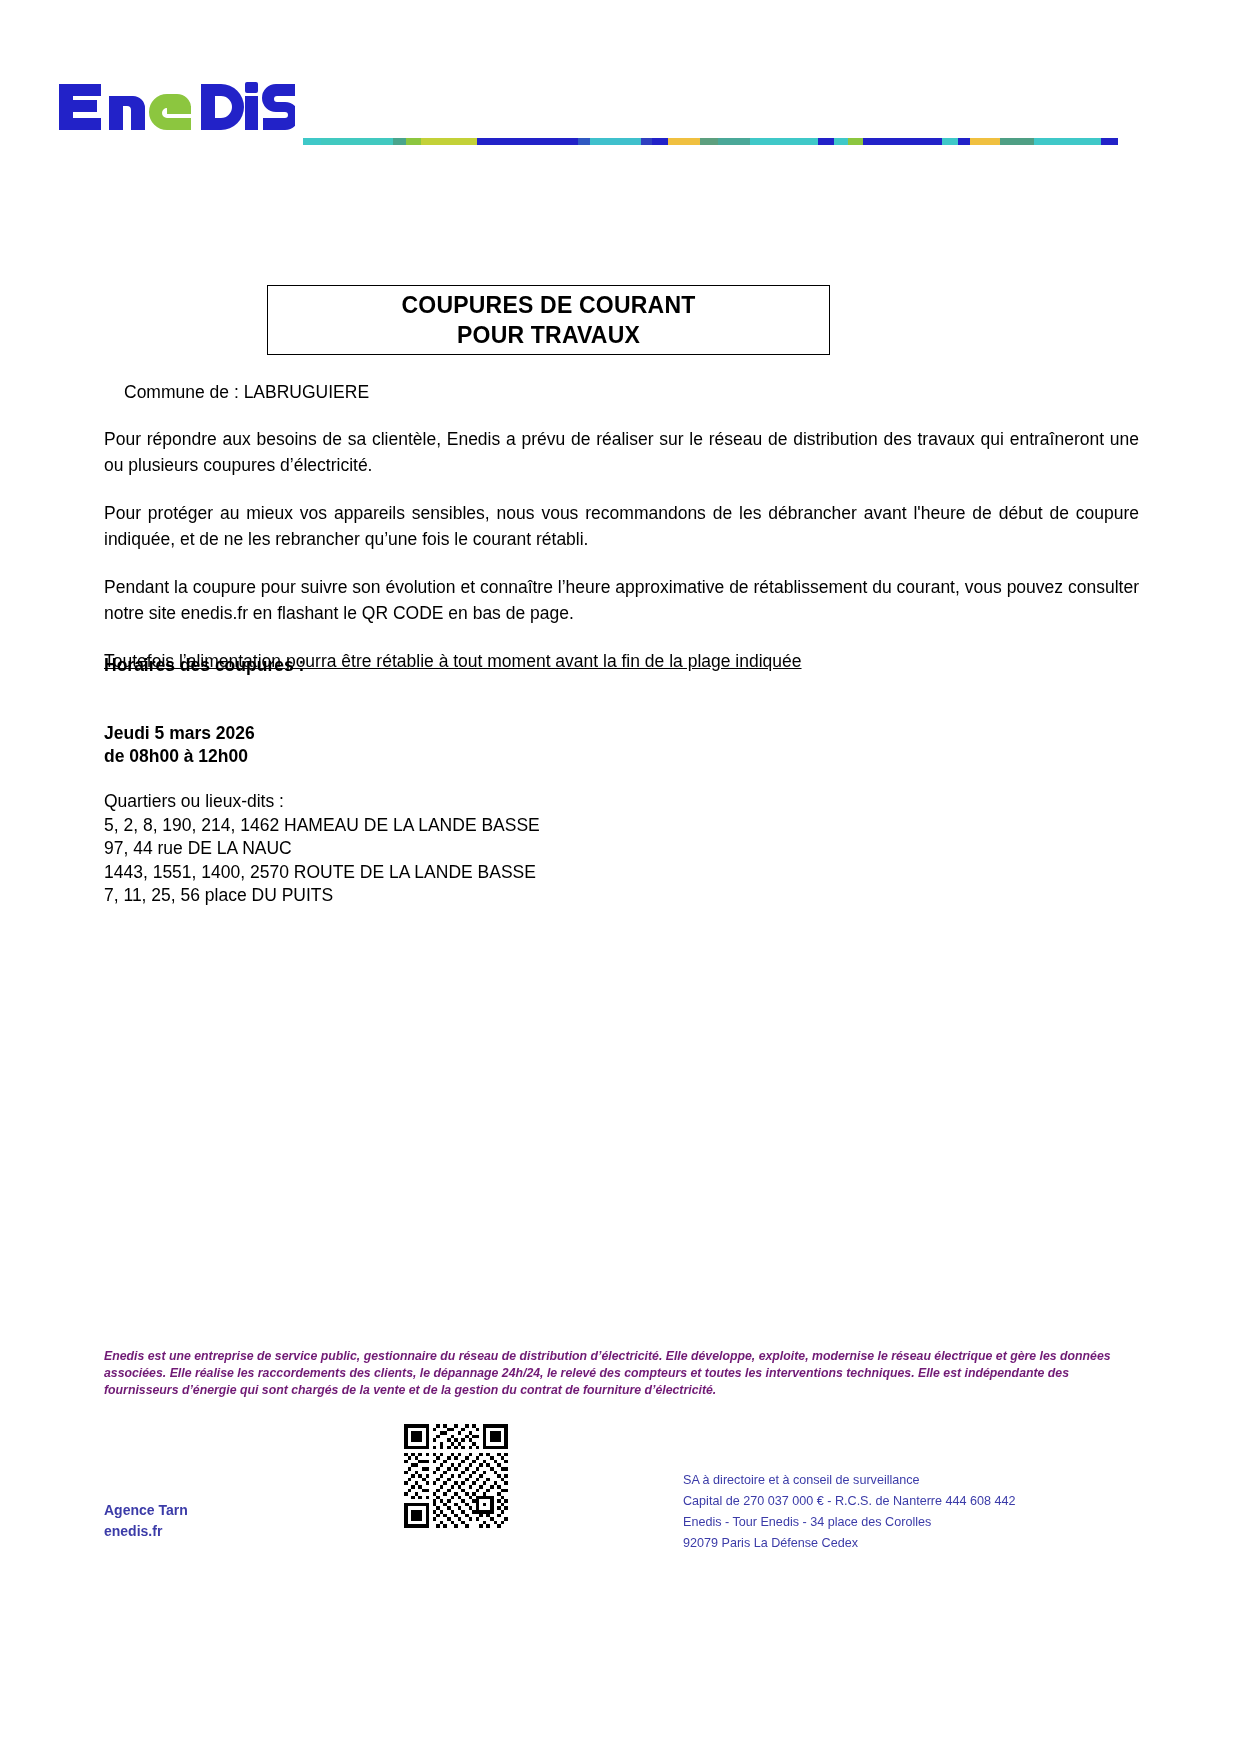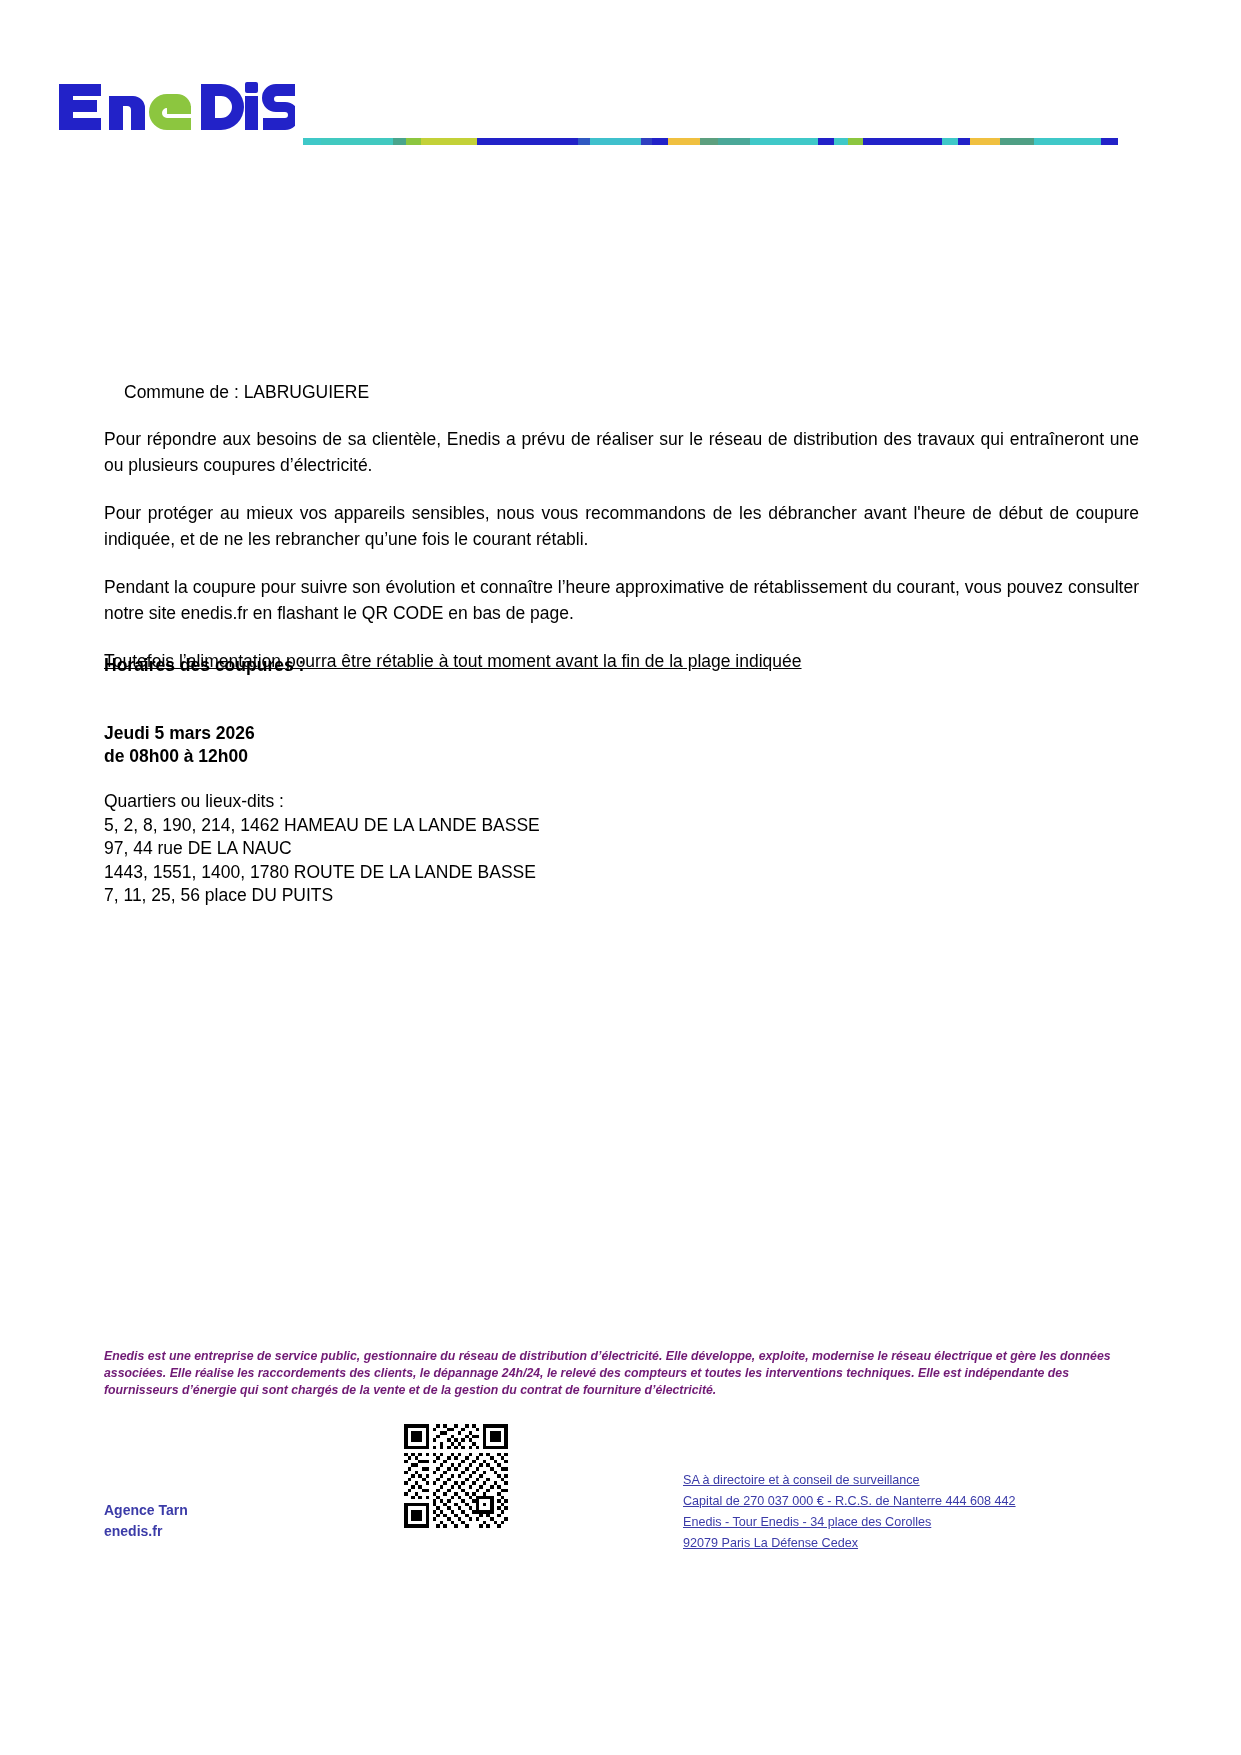--- a/index.html
+++ b/index.html
@@ -152,21 +152,20 @@
     line-height: 21px;
     color: #3b3ba8;
   }
   .corp {
     position: absolute;
     left: 683px;
     top: 1470px;
     font-size: 12.6px;
     line-height: 21px;
     color: #3b3ba8;
-    text-decoration: underline;
   }
   .corp span { display: block; }
 </style>
 </head>
 <body>
 
 <div class="page">
 
   <div class="header">
 
@@ -210,20 +209,24 @@
       <span style="background:#2222c8; width:10.5%;"></span>
       <span style="background:#3fc8c8; width:2.1%;"></span>
       <span style="background:#2222c8; width:1.6%;"></span>
       <span style="background:#f0c040; width:4.0%;"></span>
       <span style="background:#4f9f84; width:4.5%;"></span>
       <span style="background:#3fc8c8; width:8.8%;"></span>
       <span style="background:#2222c8; width:2.3%;"></span>
     </div>
   </div>
 
+  <div class="title-box">
+    <div class="title-line">COUPURES DE COURANT</div>
+    <div class="title-line">POUR TRAVAUX</div>
+  </div>
 
   <div class="body-area">
     <div class="commune">Commune de : LABRUGUIERE</div>
 
     <p class="para">Pour répondre aux besoins de sa clientèle, Enedis a prévu de réaliser sur le réseau de distribution des travaux qui entraîneront une ou plusieurs coupures d’électricité.</p>
     <p class="para">Pour protéger au mieux vos appareils sensibles, nous vous recommandons de les débrancher avant l'heure de début de coupure indiquée, et de ne les rebrancher qu’une fois le courant rétabli.</p>
     <p class="para">Pendant la coupure pour suivre son évolution et connaître l’heure approximative de rétablissement du courant, vous pouvez consulter notre site enedis.fr en flashant le QR CODE en bas de page.</p>
     <p class="para underlined">Toutefois l’alimentation pourra être rétablie à tout moment avant la fin de la plage indiquée</p>
   </div>
 
@@ -231,21 +234,21 @@
 
   <div class="slot">
     <div>Jeudi 5 mars 2026</div>
     <div>de 08h00 à 12h00</div>
   </div>
 
   <div class="quartiers">
     <span class="addr">Quartiers ou lieux-dits :</span>
     <span class="addr">5, 2, 8, 190, 214, 1462 HAMEAU DE LA LANDE BASSE</span>
     <span class="addr">97, 44 rue DE LA NAUC</span>
-    <span class="addr">1443, 1551, 1400, 1780 ROUTE DE LA LANDE BASSE</span>
+    <span class="addr">1443, 1551, 1400, 2570 ROUTE DE LA LANDE BASSE</span>
     <span class="addr">7, 11, 25, 56 place DU PUITS</span>
   </div>
 
   <div class="legal">Enedis est une entreprise de service public, gestionnaire du réseau de distribution d’électricité. Elle développe, exploite, modernise le réseau électrique et gère les données associées. Elle réalise les raccordements des clients, le dépannage 24h/24, le relevé des compteurs et toutes les interventions techniques. Elle est indépendante des fournisseurs d’énergie qui sont chargés de la vente et de la gestion du contrat de fourniture d’électricité.</div>
 
   <div class="qr">
     <svg width="104" height="104" viewBox="0 0 29 29" shape-rendering="crispEdges">
       <rect width="29" height="29" fill="#ffffff"></rect>
       <g fill="#000000">
 

